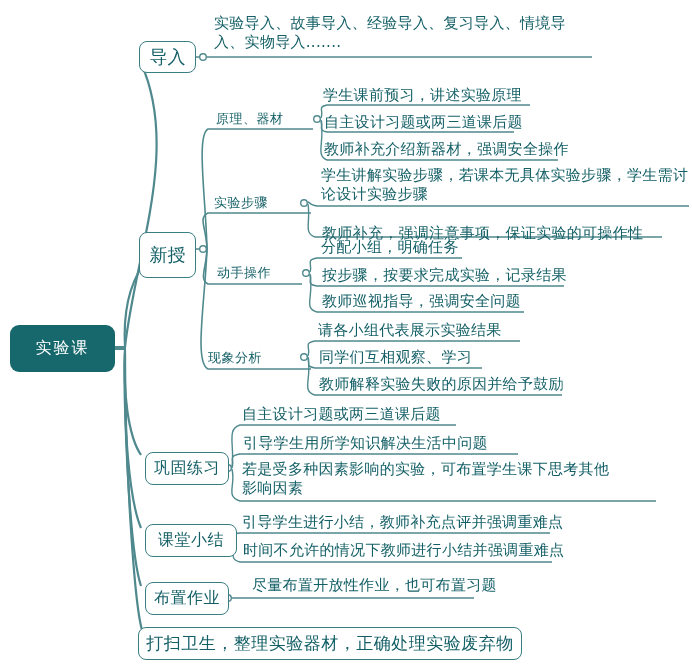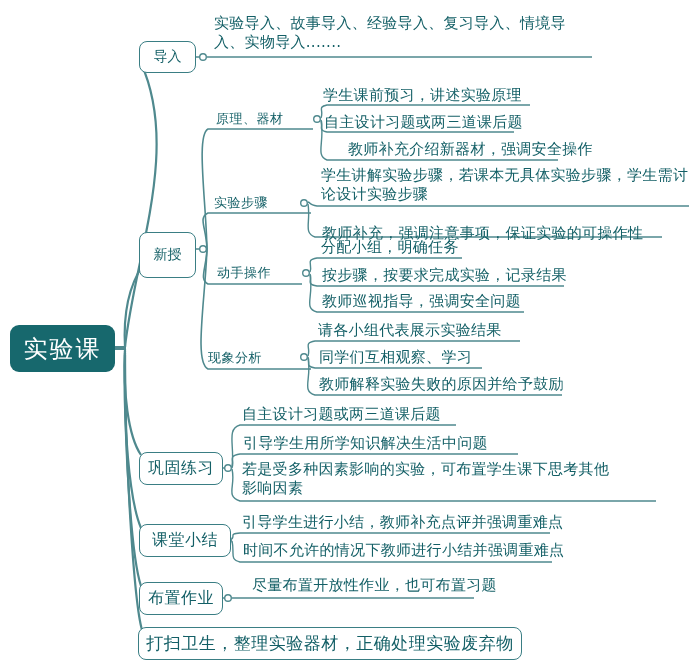--- a/index.html
+++ b/index.html
@@ -5,29 +5,29 @@
   html,body{margin:0;padding:0;background:#ffffff;}
   #canvas{
     position:relative;width:692px;height:671px;background:#ffffff;overflow:hidden;
     font-family:"DejaVu Sans","Liberation Sans",sans-serif;
   }
   #wires{position:absolute;left:0;top:0;width:692px;height:671px;}
   .abs{position:absolute;}
   .root-node{
     background:#17686d;color:#ffffff;border-radius:9px;
     display:flex;align-items:center;justify-content:center;
-    font-size:24px;letter-spacing:2px;box-sizing:border-box;
+    font-size:16px;letter-spacing:2px;box-sizing:border-box;
   }
   .branch-box{
     background:#ffffff;border:1.6px solid #3a7e84;border-radius:8px;color:#135f66;
     display:flex;align-items:center;justify-content:center;
     box-sizing:border-box;white-space:nowrap;
   }
-  .fs18{font-size:14px;}
-  .fs16{font-size:16px;letter-spacing:0.5px;}
+  .fs18{font-size:18px;}
+  .fs16{font-size:16px;letter-spacing:0.5px;margin-left:6px;}
   .wide-box{font-size:17px;letter-spacing:0.5px;}
   .sub-label{
     color:#135f66;font-size:13px;line-height:19px;white-space:nowrap;letter-spacing:0.5px;
   }
   .leaf{
     color:#135f66;font-size:15px;line-height:19px;white-space:nowrap;letter-spacing:0.3px;
   }
   .leaf.wrap2{white-space:normal;word-break:break-all;}
 </style>
 </head>
@@ -96,21 +96,21 @@
   <div class="abs root-node" style="left:10px;top:325px;width:105px;height:47px;">实验课</div>
 
   <div class="abs branch-box fs18" style="left:139px;top:41px;width:57px;height:32px;">导入</div>
   <div class="abs leaf wrap2" style="left:214px;top:14px;width:382px;">实验导入、故事导入、经验导入、复习导入、情境导入、实物导入.......</div>
 
   <div class="abs branch-box fs18" style="left:139px;top:232px;width:57px;height:46px;">新授</div>
 
   <div class="abs sub-label" style="left:216px;top:109px;">原理、器材</div>
   <div class="abs leaf" style="left:323px;top:86px;">学生课前预习，讲述实验原理</div>
   <div class="abs leaf" style="left:324px;top:113px;">自主设计习题或两三道课后题</div>
-  <div class="abs leaf" style="left:324px;top:140px;margin-left:24px;">教师补充介绍新器材，强调安全操作</div>
+  <div class="abs leaf" style="left:324px;top:140px;">教师补充介绍新器材，强调安全操作</div>
 
   <div class="abs sub-label" style="left:214px;top:193px;">实验步骤</div>
   <div class="abs leaf wrap2" style="left:321px;top:166px;width:368px;">学生讲解实验步骤，若课本无具体实验步骤，学生需讨论设计实验步骤</div>
   <div class="abs leaf" style="left:322px;top:216px;margin-top:8px;">教师补充，强调注意事项，保证实验的可操作性</div>
 
   <div class="abs sub-label" style="left:217px;top:263px;">动手操作</div>
   <div class="abs leaf" style="left:321px;top:238px;">分配小组，明确任务</div>
   <div class="abs leaf" style="left:322px;top:266px;">按步骤，按要求完成实验，记录结果</div>
   <div class="abs leaf" style="left:322px;top:292px;">教师巡视指导，强调安全问题</div>
 

